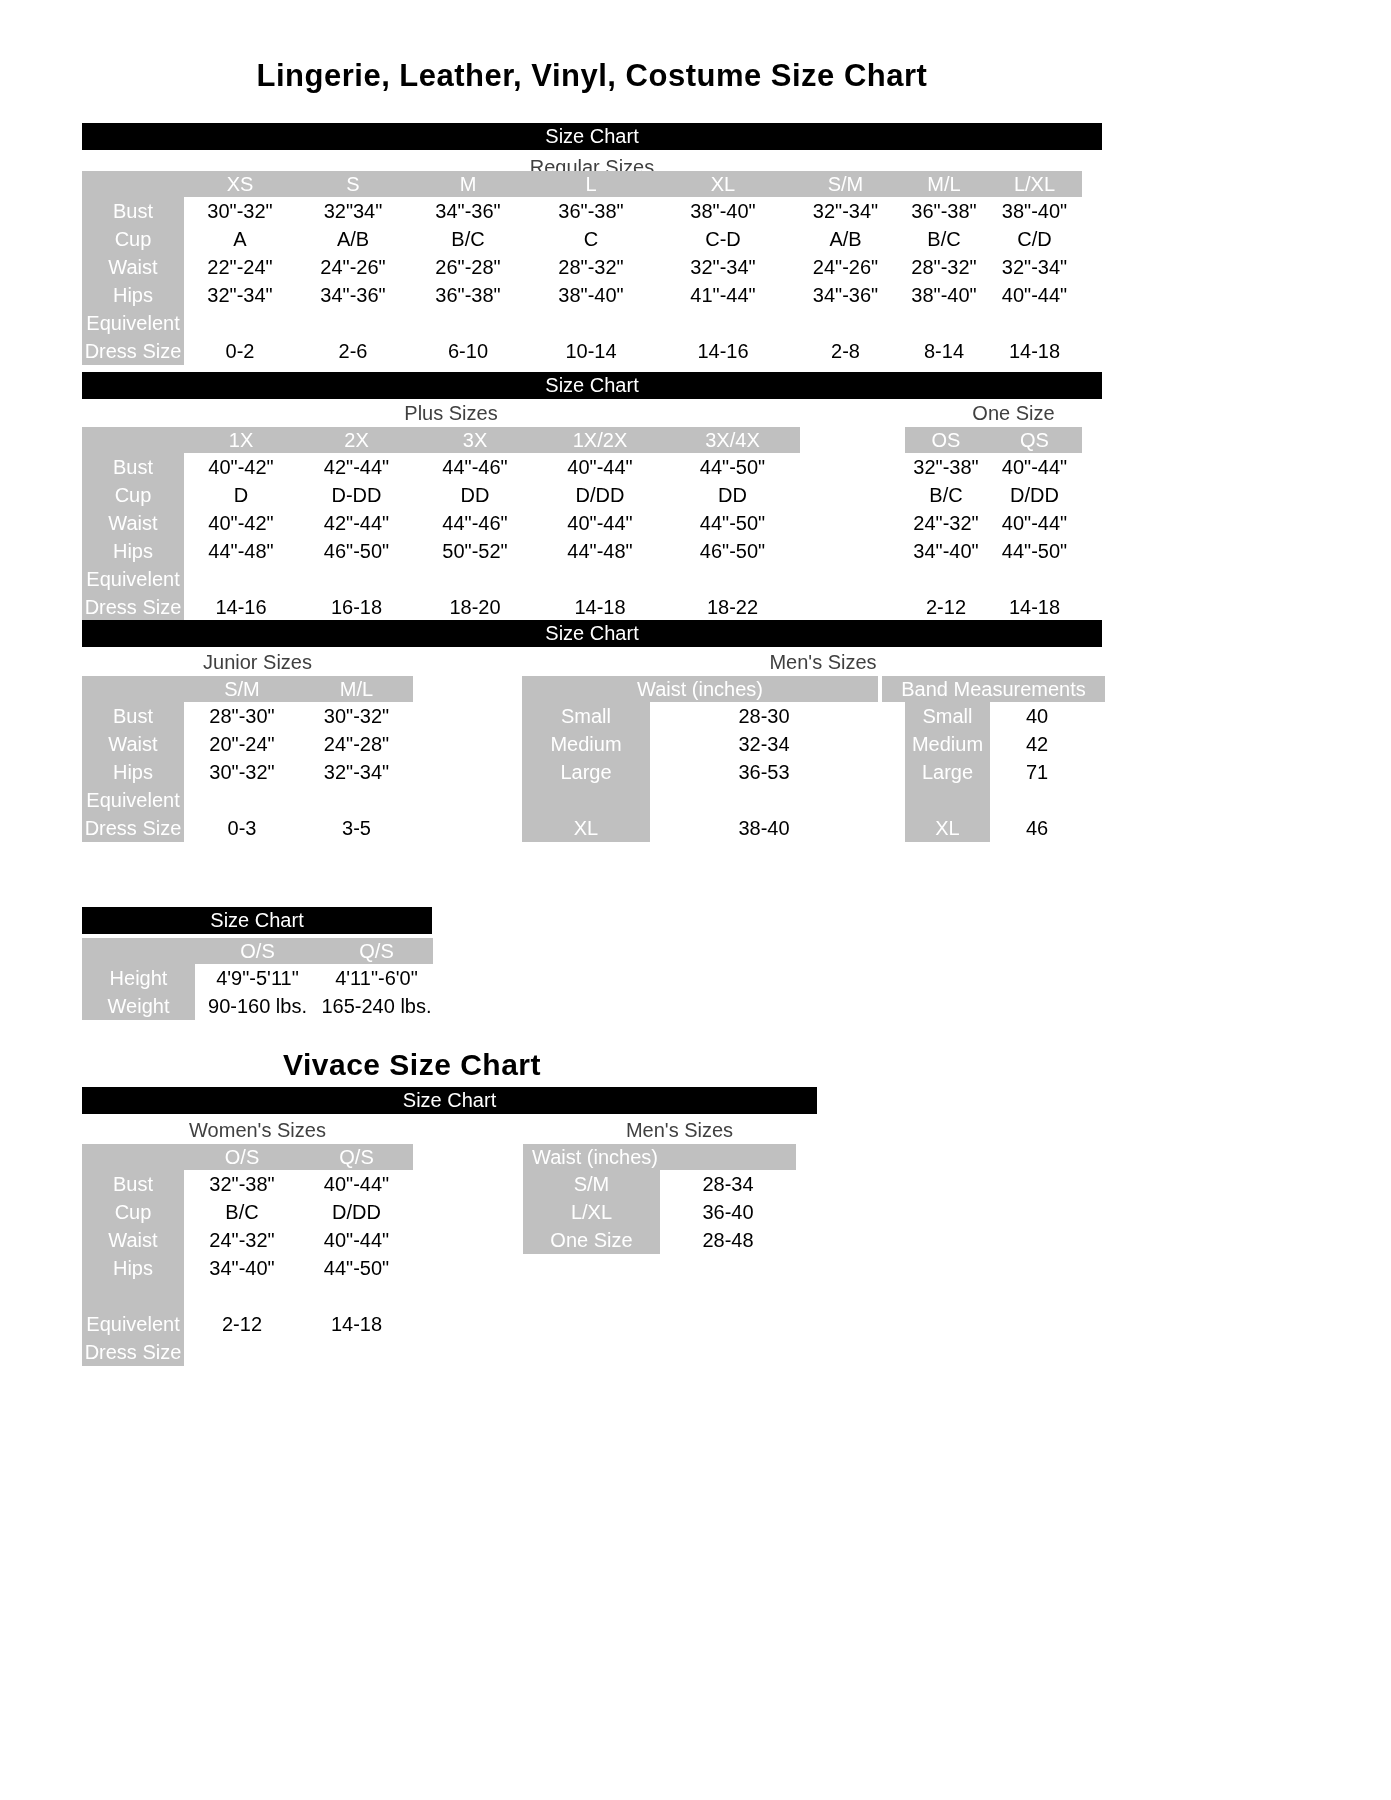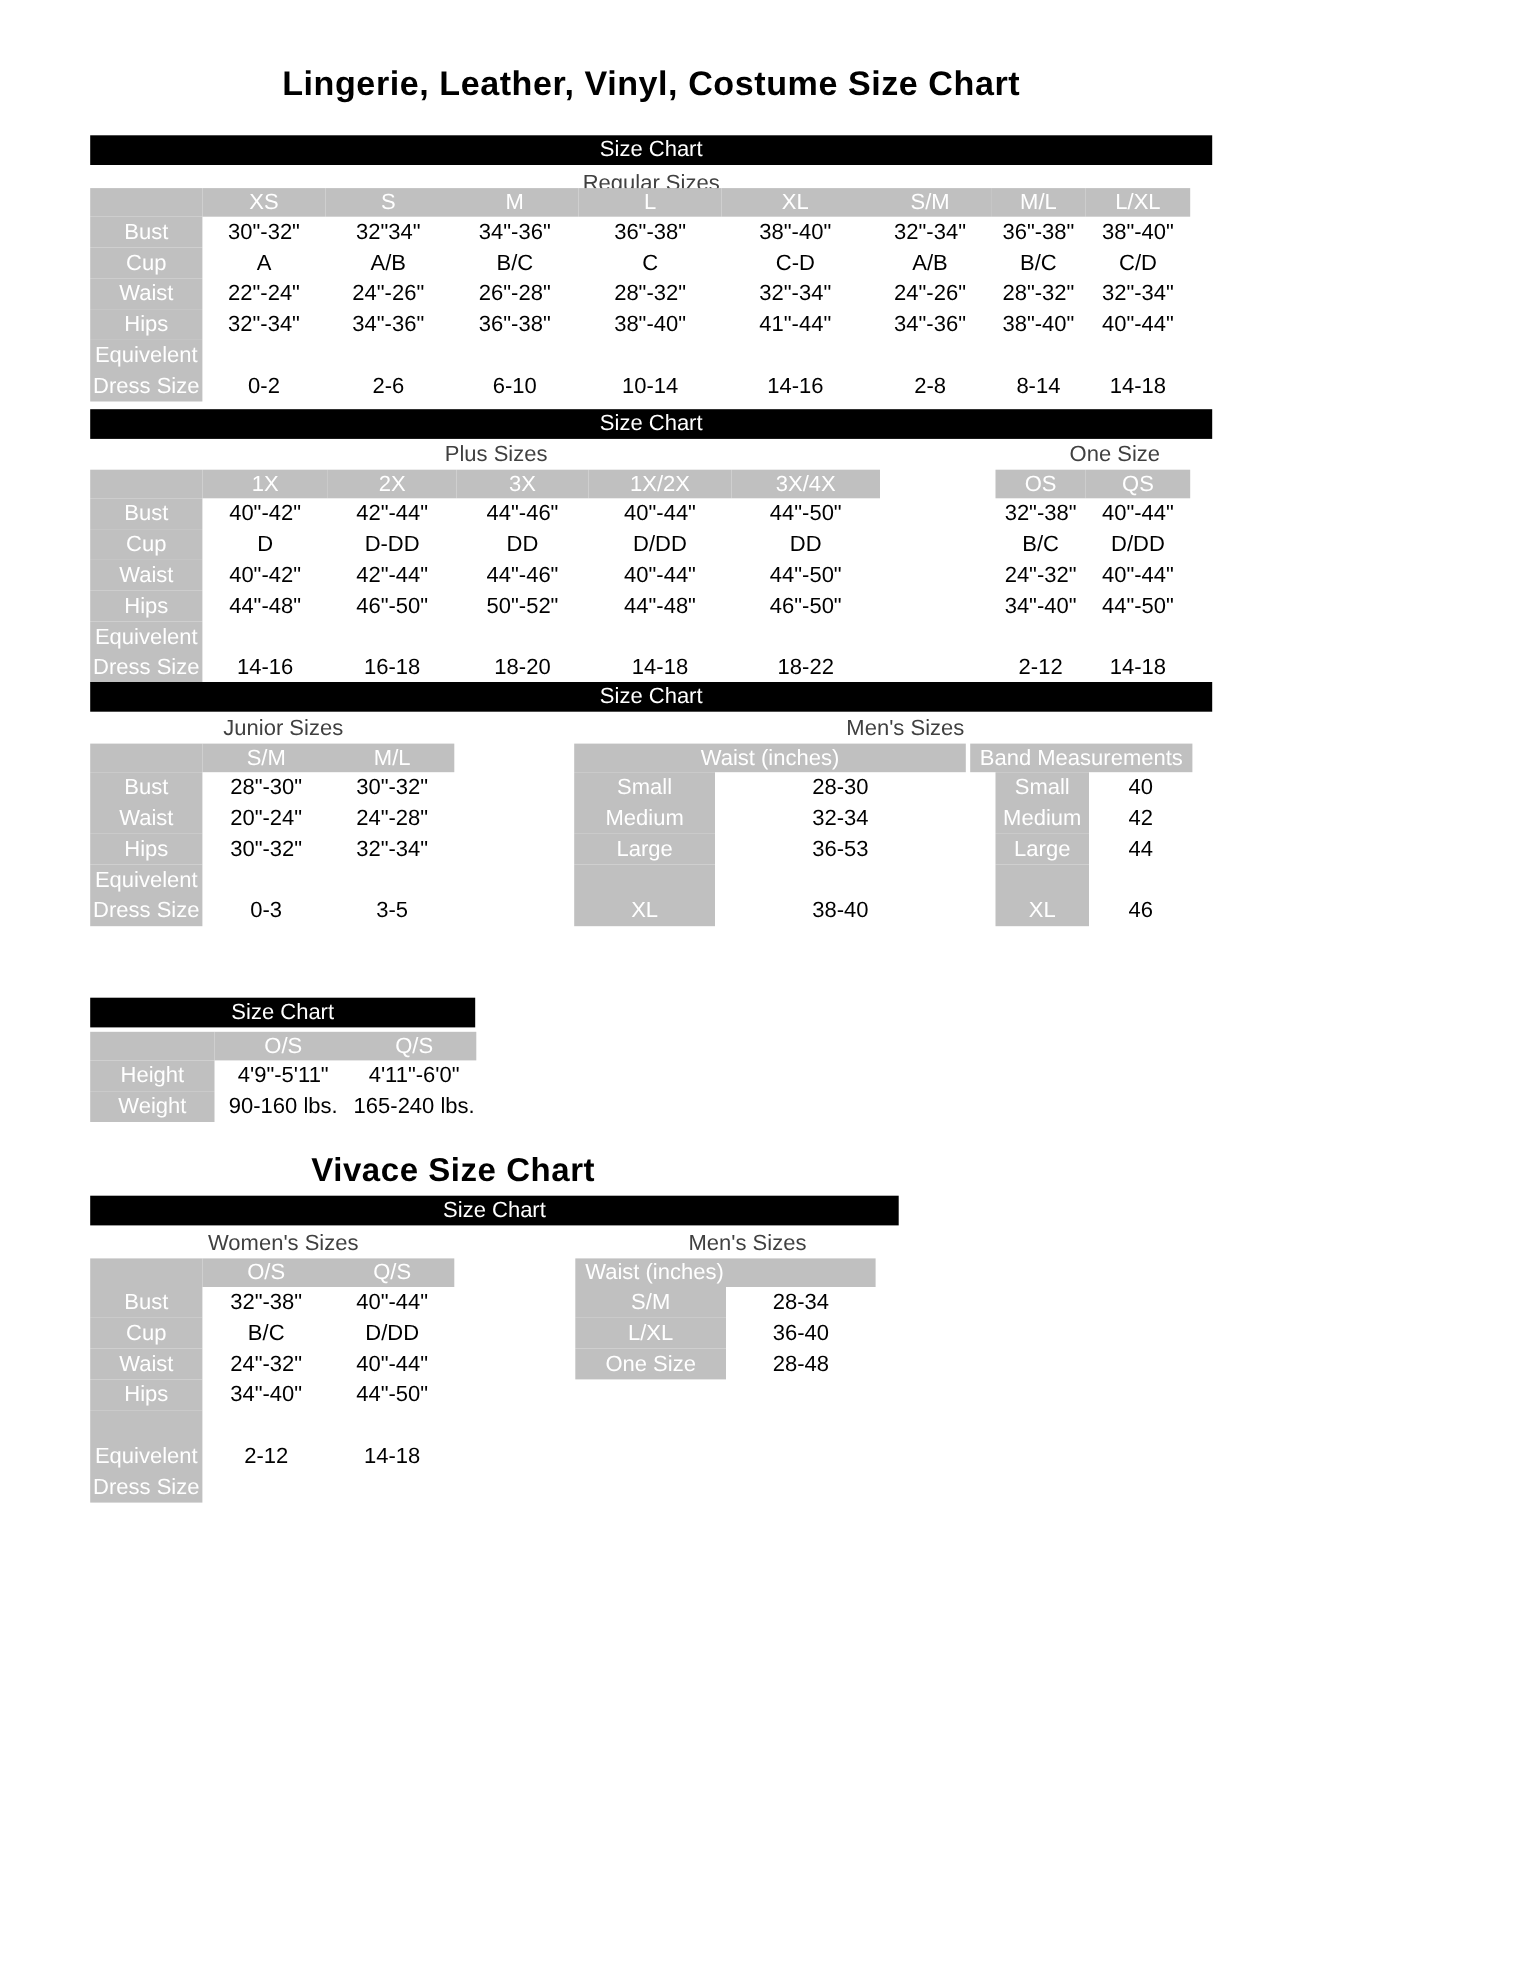--- a/index.html
+++ b/index.html
@@ -86,21 +86,21 @@
   .t-jm .jvals .cell:nth-child(1) { width: 116px; }
   .t-jm .jvals .cell:nth-child(2) { width: 113px; }
   .sp109 { width: 109px; flex-shrink: 0; }
   .sp27 { width: 27px; flex-shrink: 0; }
   .sp4 { width: 4px; flex-shrink: 0; }
   .wlabel { width: 128px; }
   .wval { width: 228px; }
   .whead { width: 356px; }
   .blabel { width: 85px; }
   .bval { width: 94px; }
-  .bhead { width: 202px; }
+  .bhead { width: 223px; }
 
   
   .w-label-h { width: 113px; }
   .t-hosiery .hvals .cell:nth-child(1) { width: 125px; }
   .t-hosiery .hvals .cell:nth-child(2) { width: 113px; }
 
   
   .t-vivace .vvals .cell:nth-child(1) { width: 116px; }
   .t-vivace .vvals .cell:nth-child(2) { width: 113px; }
   .sp110 { width: 110px; flex-shrink: 0; }
@@ -351,21 +351,21 @@
       <div class="cell w-label g">Hips</div>
       <div class="cells jvals">
           <div class="cell">30"-32"</div>
           <div class="cell">32"-34"</div>
         </div>
       <div class="sp109"></div>
       <div class="cell wlabel g">Large</div>
       <div class="cell wval">36-53</div>
       <div class="sp27"></div>
       <div class="cell blabel g">Large</div>
-      <div class="cell bval">44</div>
+      <div class="cell bval">71</div>
     </div>
     <div class="trow h56">
       <div class="cell w-label g lbl2">Equivelent Dress Size</div>
       <div class="cells jvals bottom">
           <div class="cell">0-3</div>
           <div class="cell">3-5</div>
         </div>
       <div class="sp109"></div>
       <div class="cell wlabel g cell-bot">XL</div>
       <div class="cell wval cell-bot">38-40</div>

